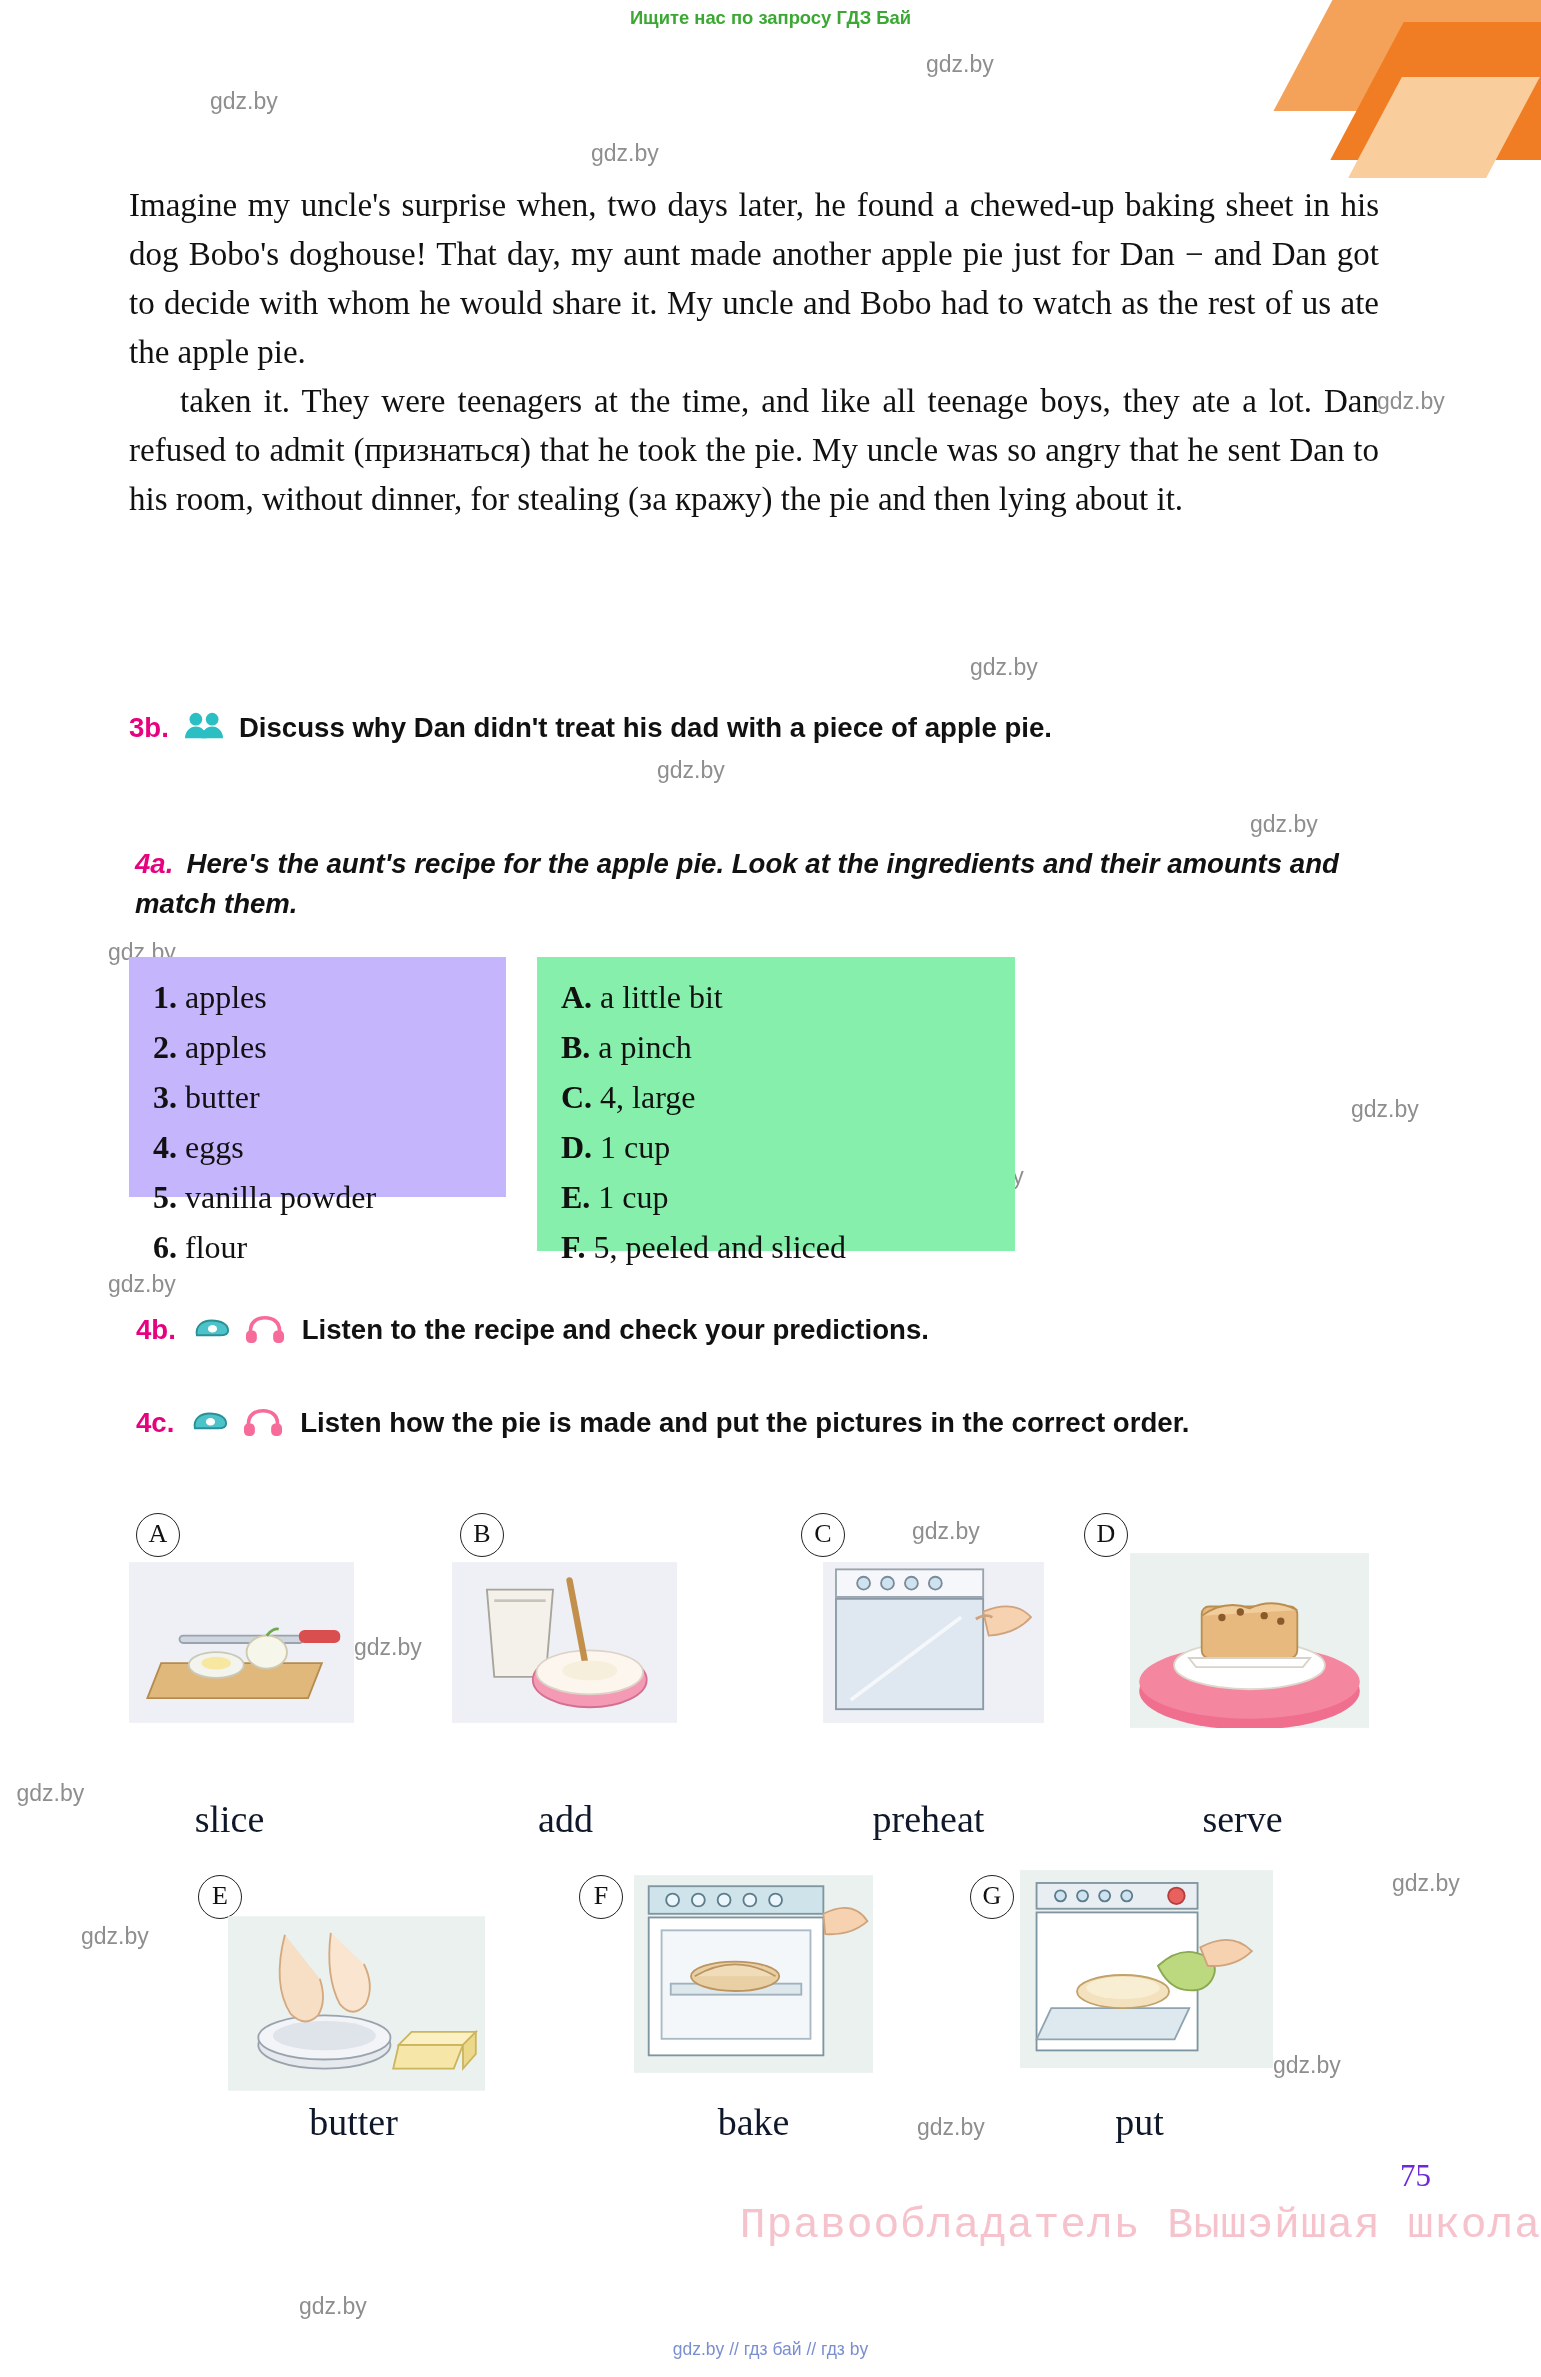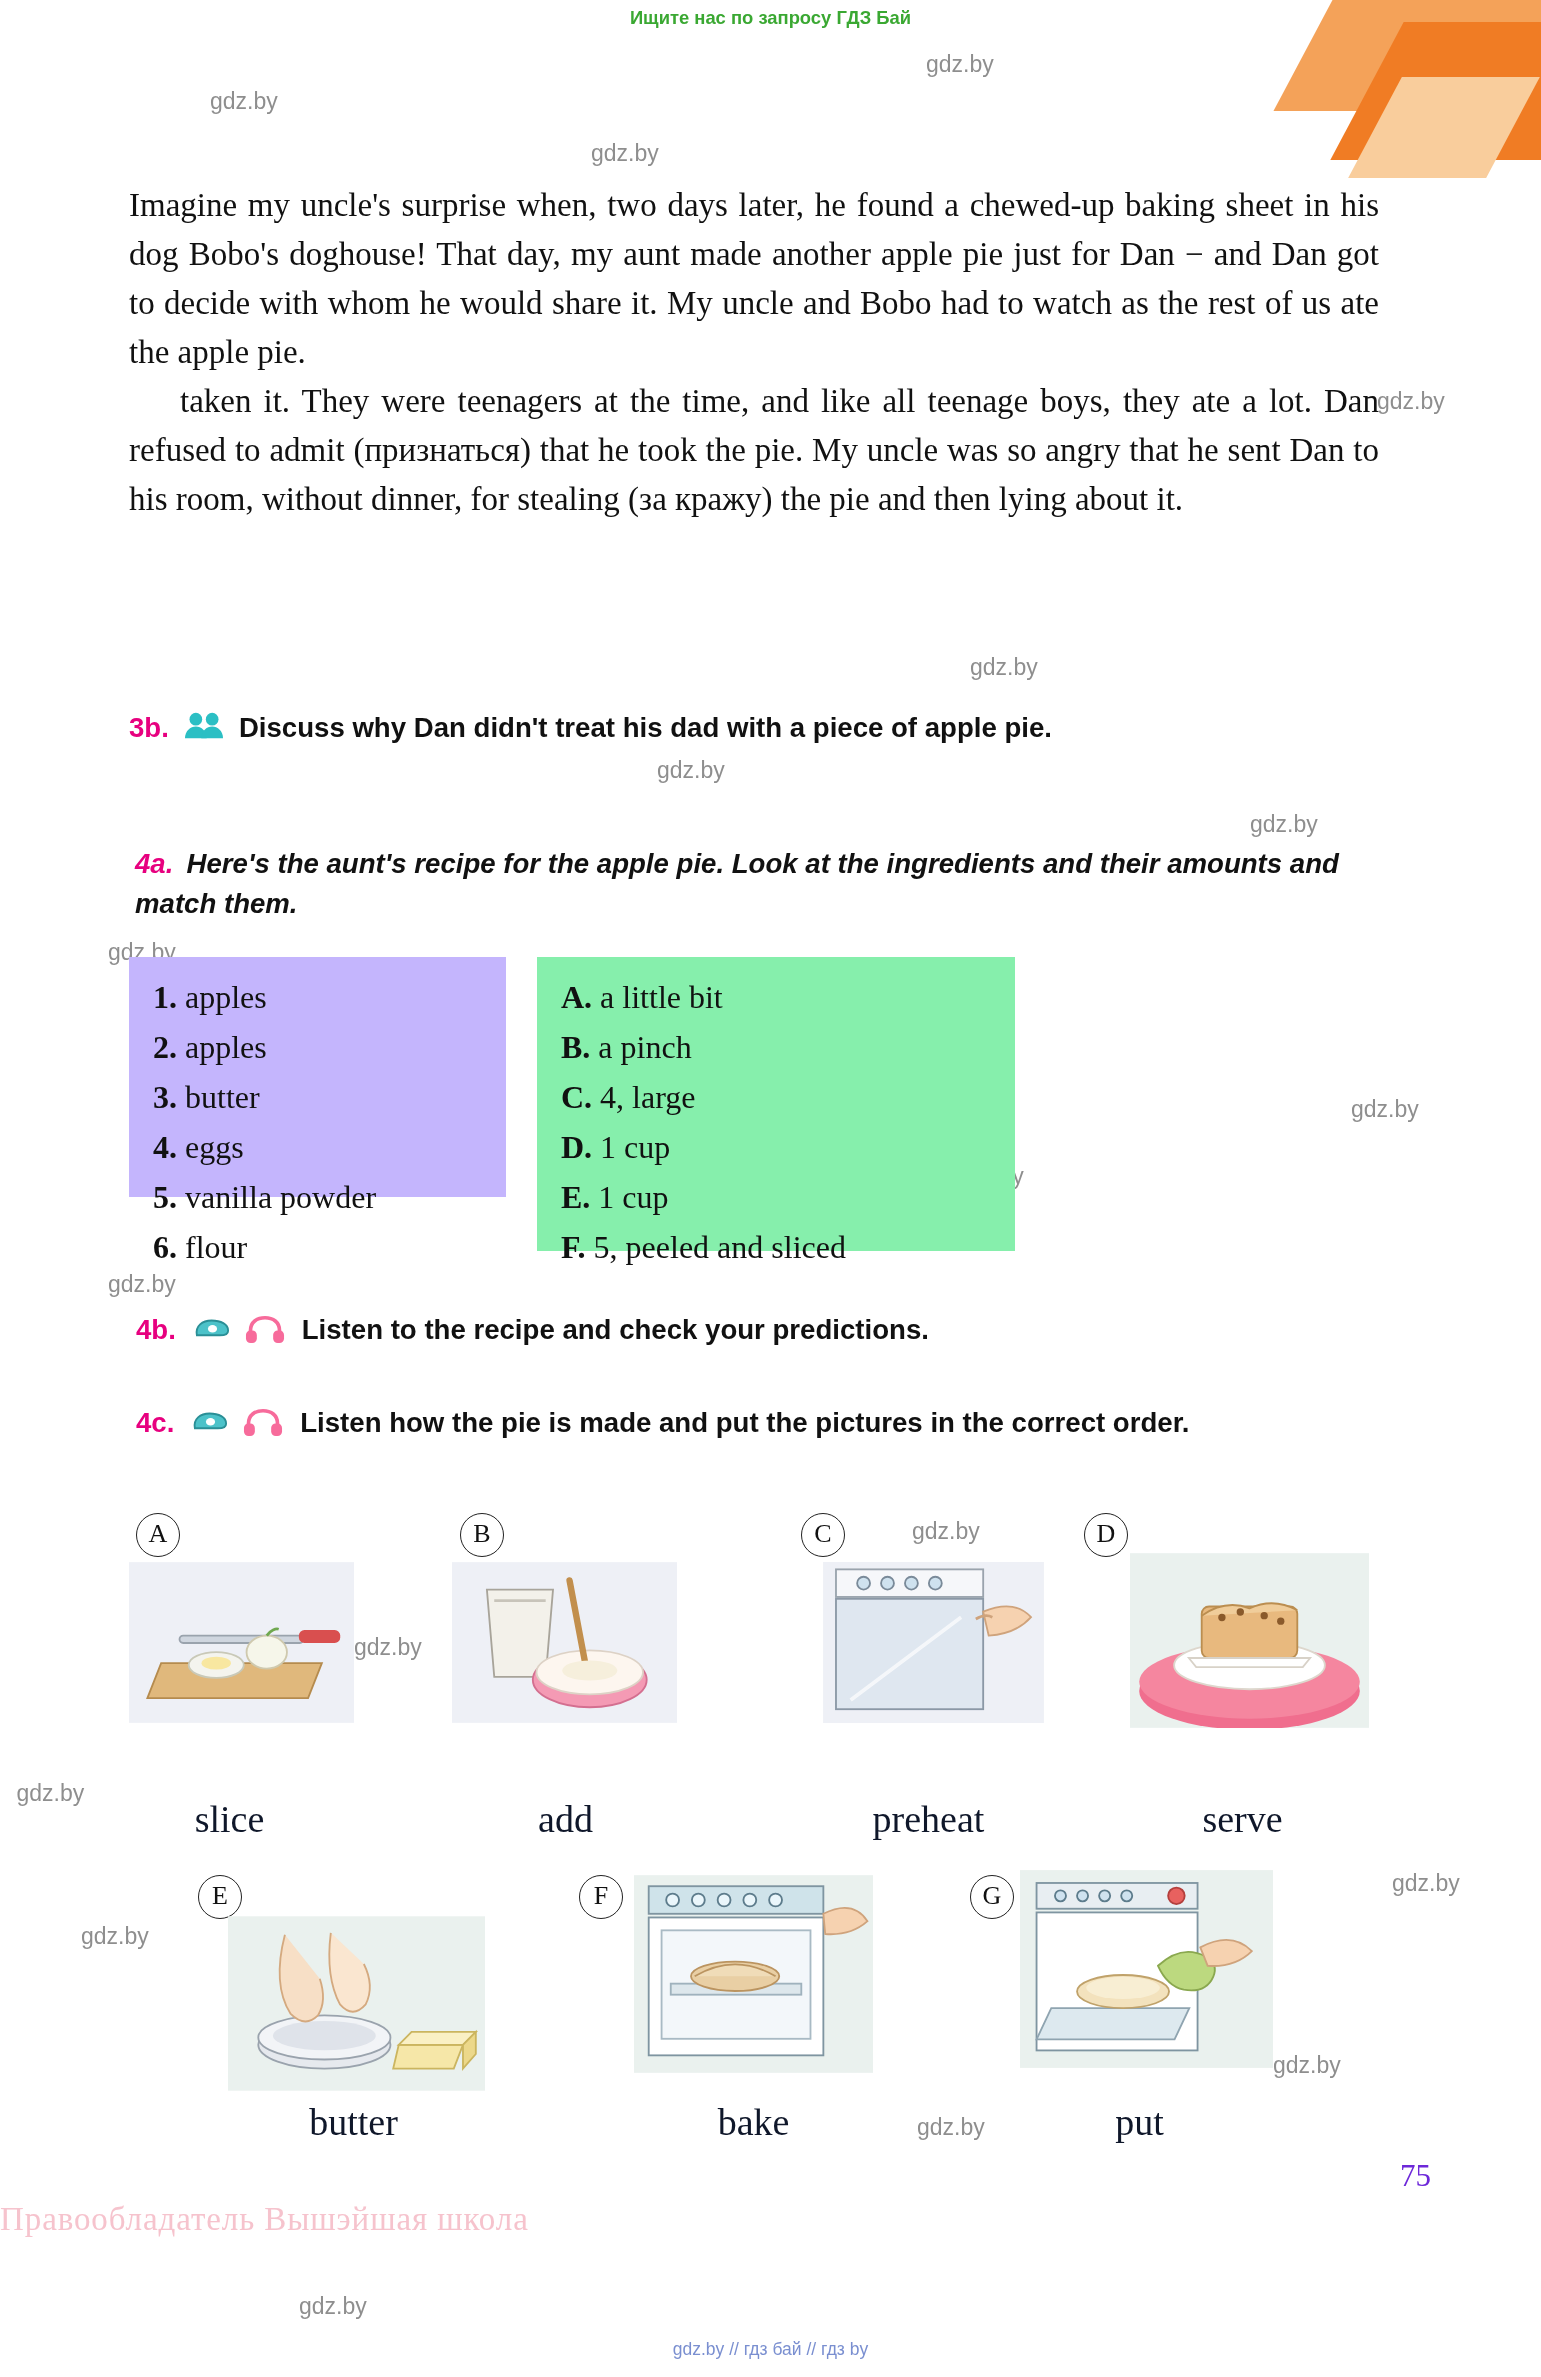--- a/index.html
+++ b/index.html
@@ -27,23 +27,23 @@
     top:7.4px; left:0; width:1541px;
     text-align:center;
     font-family:"Liberation Sans", sans-serif;
     font-weight:bold;
     font-size:18.4px;
     color:#3aa832;
   }
   .wm-bottom-center {
     position:absolute;
     left:0; width:1541px; top:2201px;
-    text-align:left;
-    font-family:Liberation Serif, serif;
-    font-size:33px;
+    text-align:right;
+    font-family:Liberation Mono, monospace;
+    font-size:43px;
     color:#f6c3cd;
     letter-spacing:0.9px;
   }
   .wm-footer {
     position:absolute;
     left:0; width:1541px; top:2339px;
     text-align:center;
     font-family:"Liberation Sans", sans-serif;
     font-size:17.5px;
     color:#7a8fd0;

